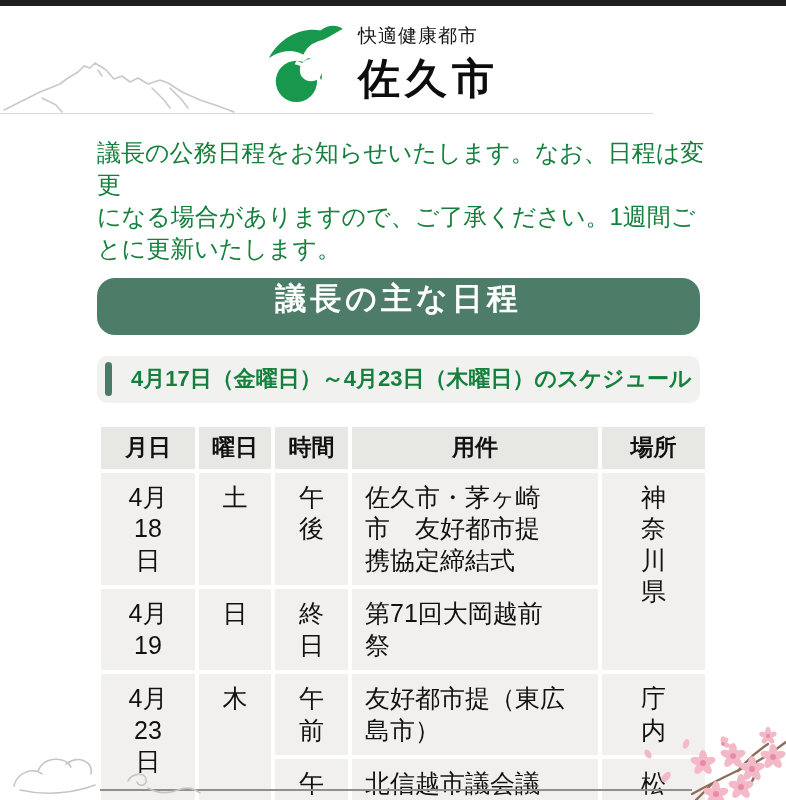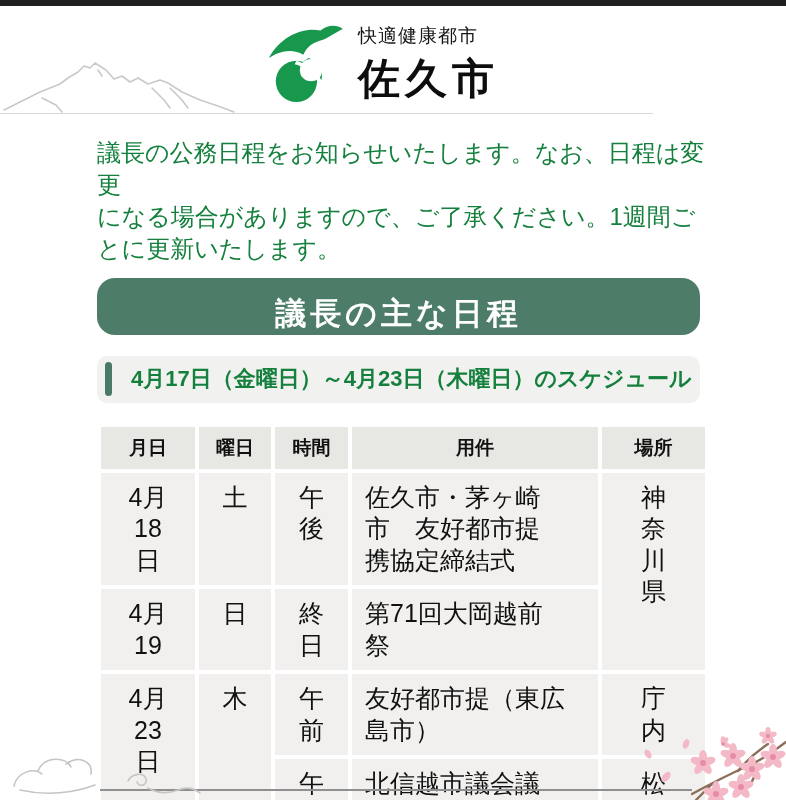--- a/index.html
+++ b/index.html
@@ -38,21 +38,21 @@
     line-height: 1.33;
     font-weight: 500;
     white-space: pre-line;
     color: #15803d;
   }
   .banner {
     margin-top: 13px;
     width: 603px; height: 57px;
     background: #4d7d69;
     border-radius: 18px;
-    display: flex; align-items: flex-end; justify-content: center;
+    display: flex; align-items: flex-start; justify-content: center;
   }
   .banner-title {
     color: #ffffff; font-size: 31px; font-weight: 700; letter-spacing: 4px;
   }
   .subtitle-bar {
     margin-top: 21px;
     width: 603px; height: 47px;
     background: #f1f1ef;
     border-radius: 10px;
     display: flex; align-items: center;
@@ -66,21 +66,21 @@
   table.schedule {
     margin-top: 20px;
     border-collapse: separate;
     border-spacing: 4px;
     table-layout: fixed;
     width: 612px;
     background: #ffffff;
   }
   table.schedule th {
     background: #e7e7e4;
-    font-size: 19px; font-weight: 700;
+    font-size: 23px; font-weight: 700;
     height: 42px; padding: 4px 2px;
     text-align: center; vertical-align: middle;
   }
   table.schedule td {
     background: #f1f0ee;
     font-size: 25px; font-weight: 500;
     line-height: 1.26;
     padding: 9px 6px;
     vertical-align: top;
     text-align: center;

